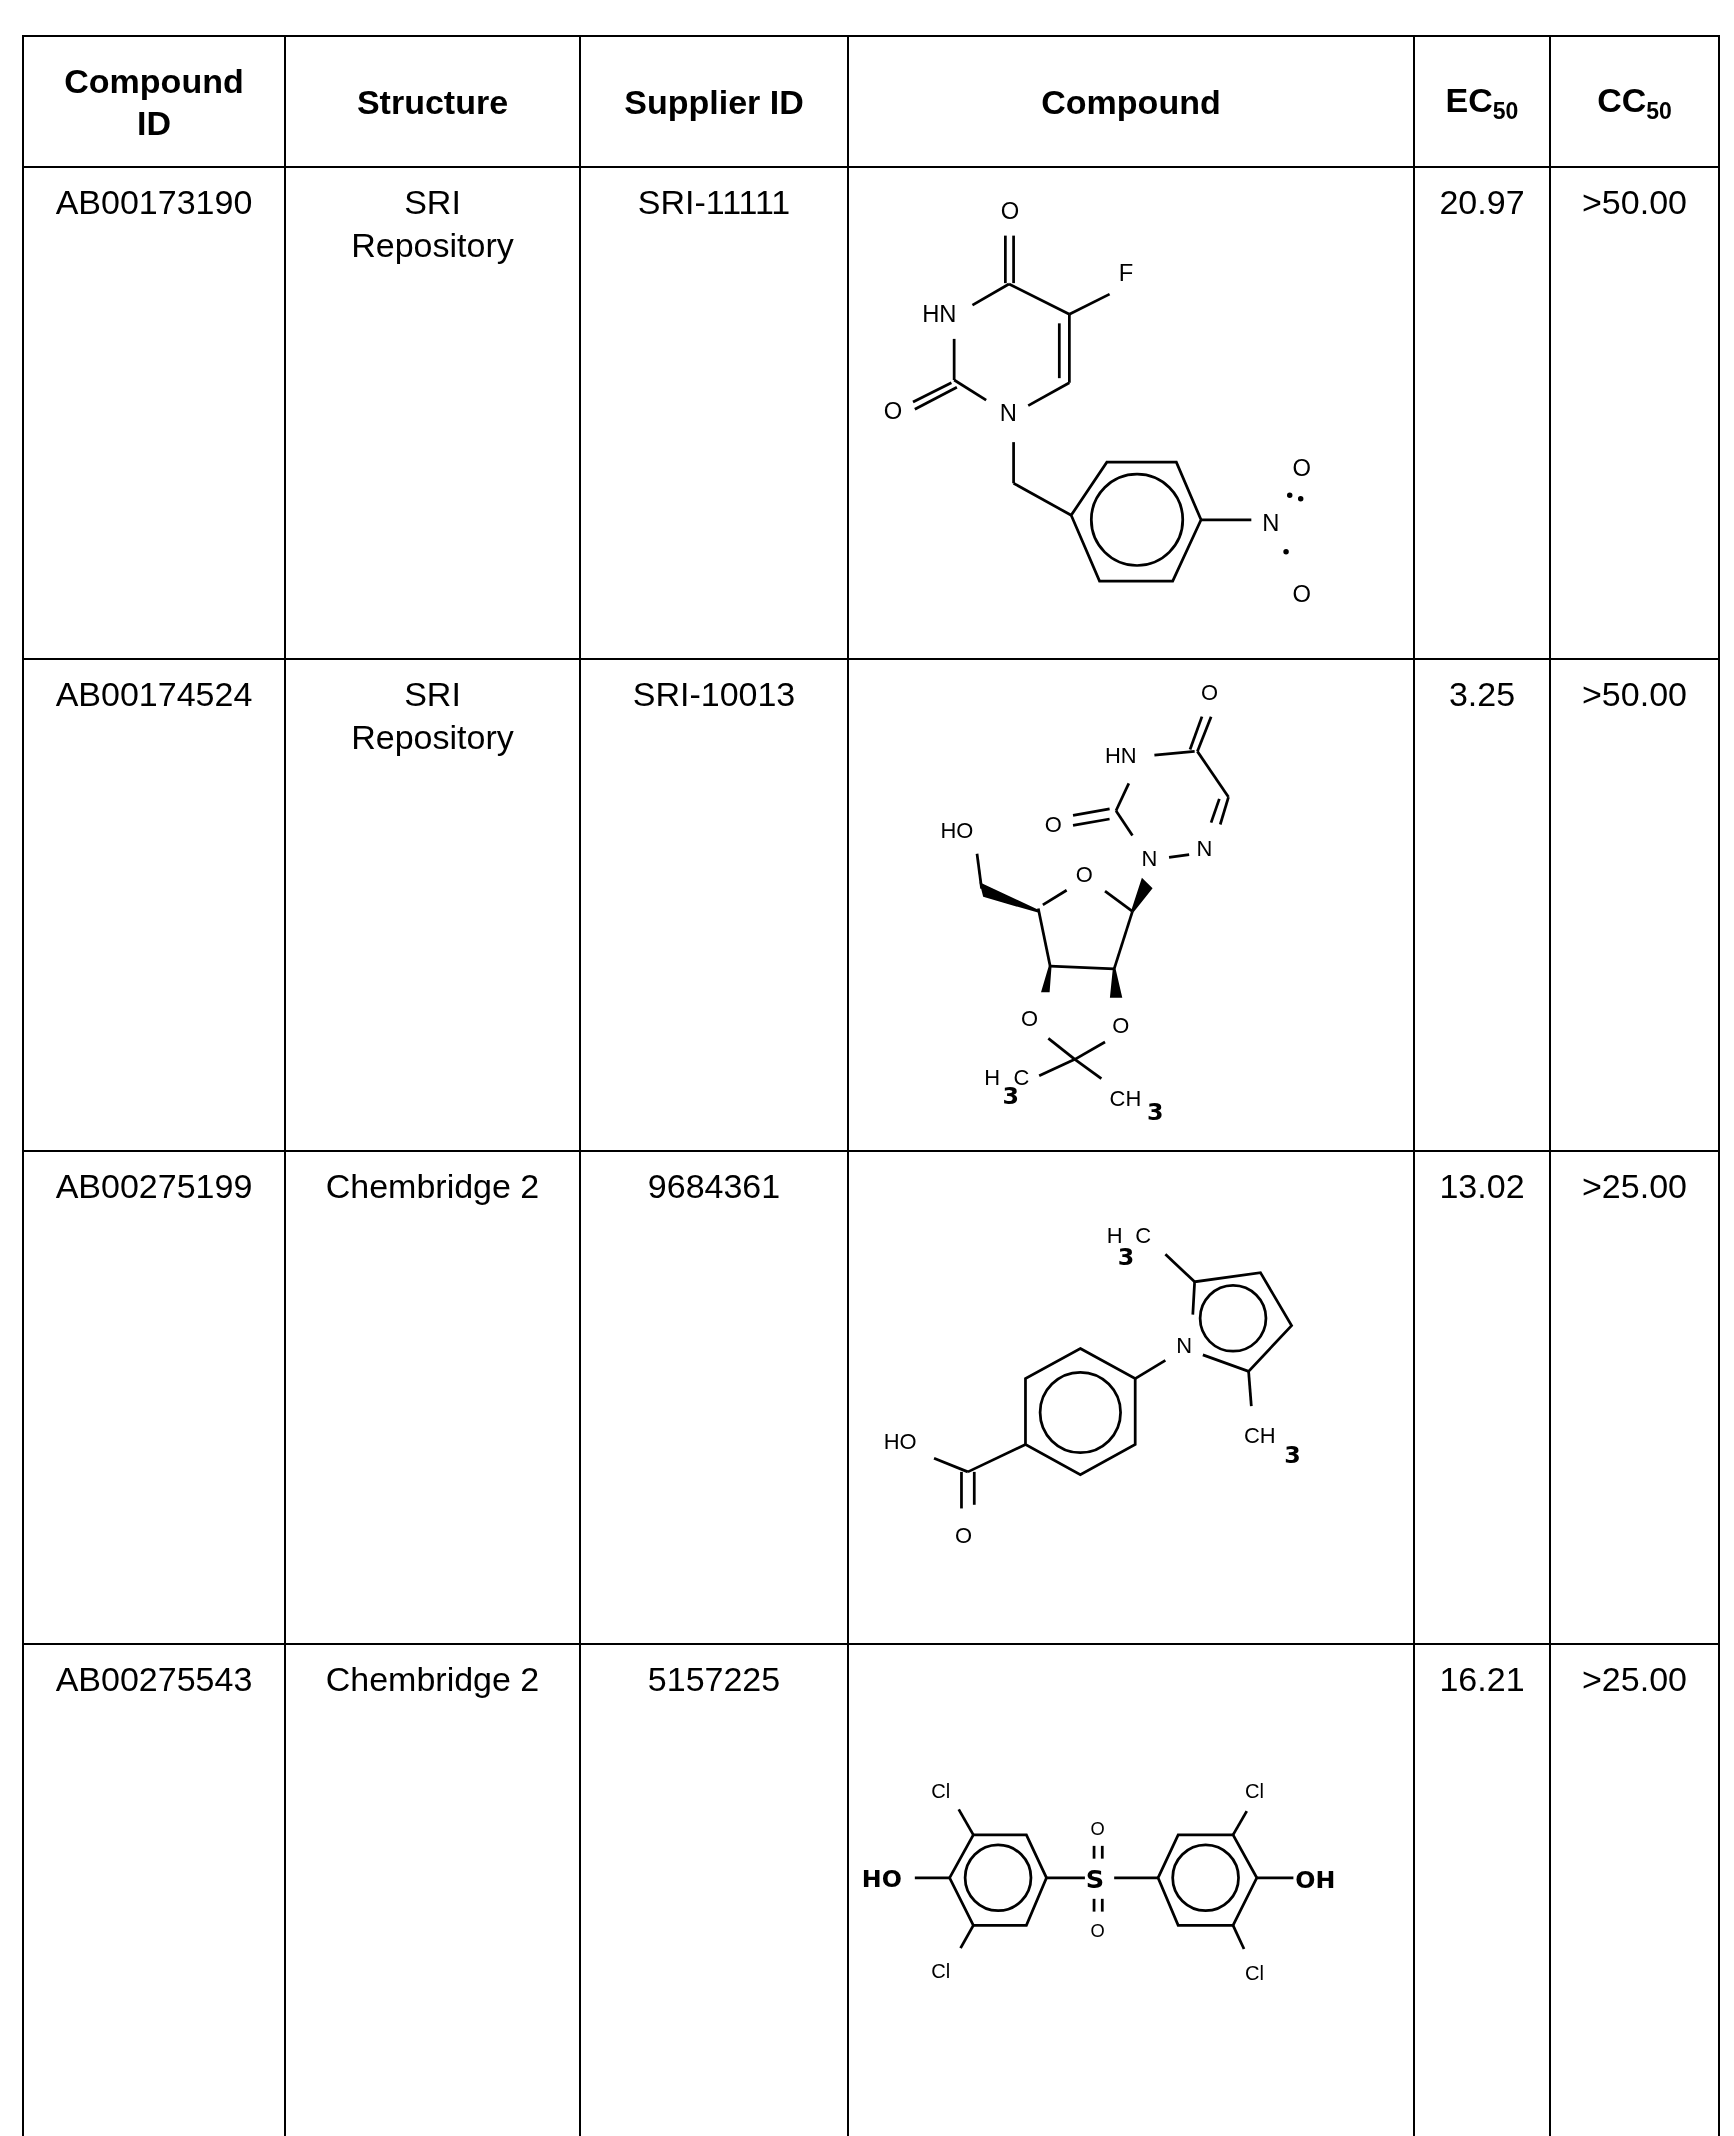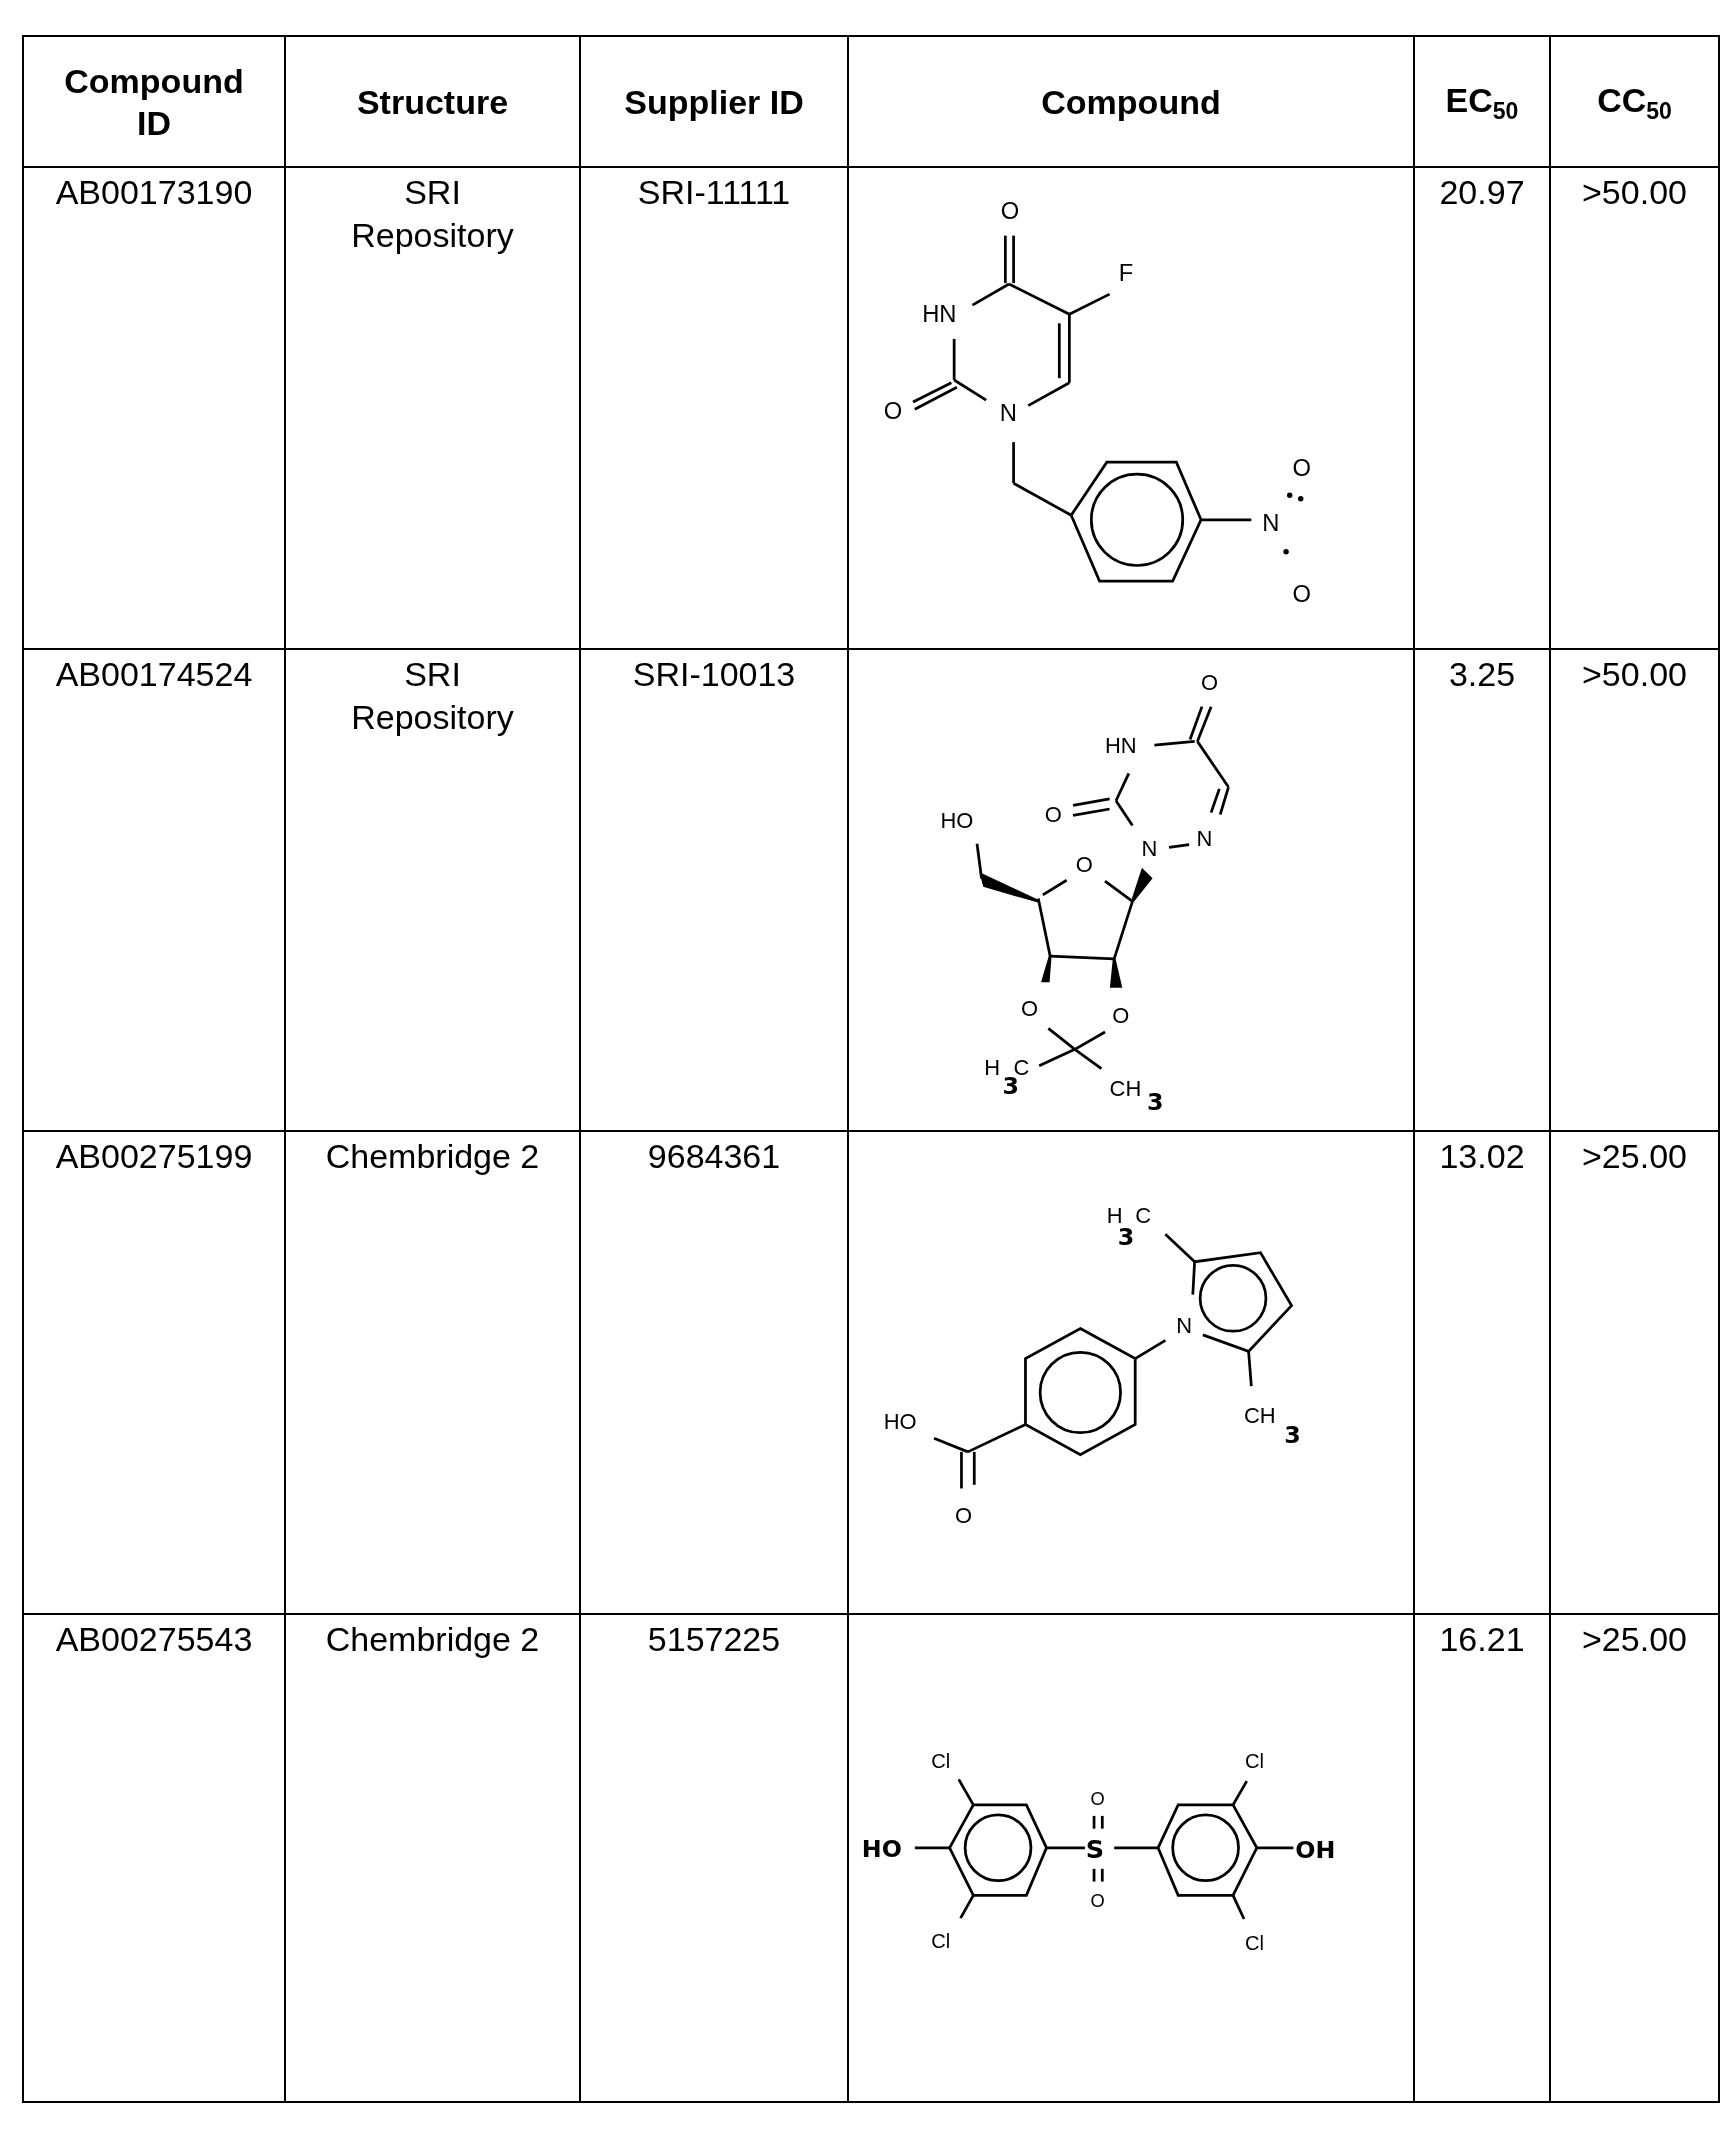--- a/index.html
+++ b/index.html
@@ -1,20 +1,20 @@
 <!DOCTYPE html>
 <html style="font-size:14.6px"><head>
 <meta charset="utf-8">
 <style>
   html, body { margin:0; padding:0; background:#ffffff; }
   body { width:1734px; height:2136px; position:relative; overflow:hidden; font-family:"Liberation Sans", sans-serif; color:#000; }
   table.cmp { position:absolute; left:22px; top:35px; border-collapse:collapse; table-layout:fixed; width:1696px;border-radius:25px; }
   table.cmp td, table.cmp th { border:2.7px solid #000; padding:0; vertical-align:top; text-align:center; }
   table.cmp th { font-weight:bold; font-size:34px; line-height:42px; vertical-align:middle; height:120px; }
-  table.cmp td { font-size:34px; line-height:43px; padding-top:3px; }
+  table.cmp td { font-size:34px; line-height:43px; padding-top:13px; }
   .sub { font-size:23px; vertical-align:-7.3px; }
   .r1 td { height:477px; }
   .r2 td { height:477px;margin-top:44px; }
   .r3 td { height:478px; }
   .r4 td { height:483px; }
   td.struct { padding:0 !important; position:relative; }
   td.struct svg { display:block; width:566px; height:100%; }
   svg text { font-family:"Liberation Sans", sans-serif; fill:#000; }
   svg line, svg path, svg polyline, svg polygon, svg circle { stroke:#000; fill:none; stroke-width:3; }
   svg .wedge { fill:#000; }

